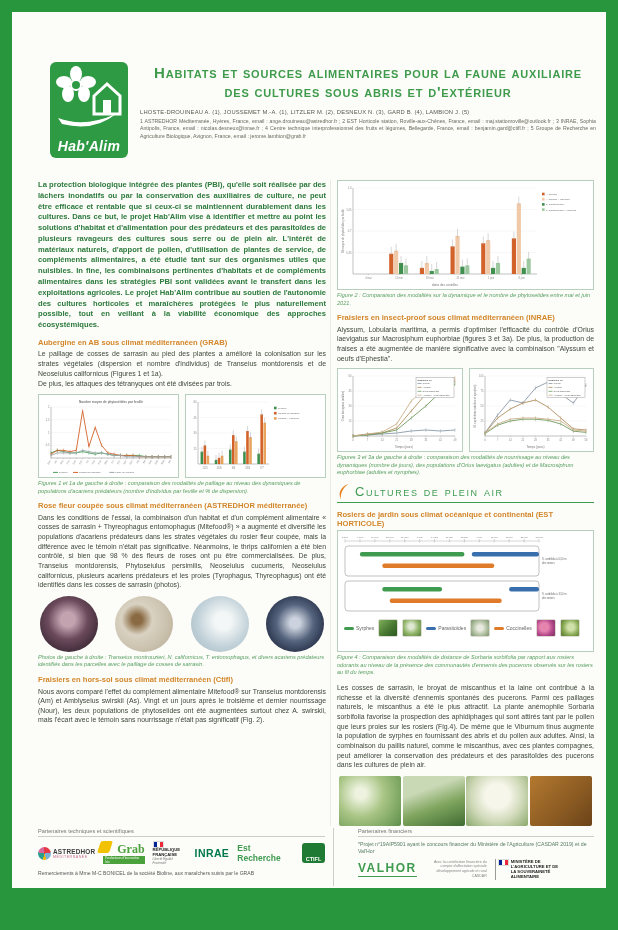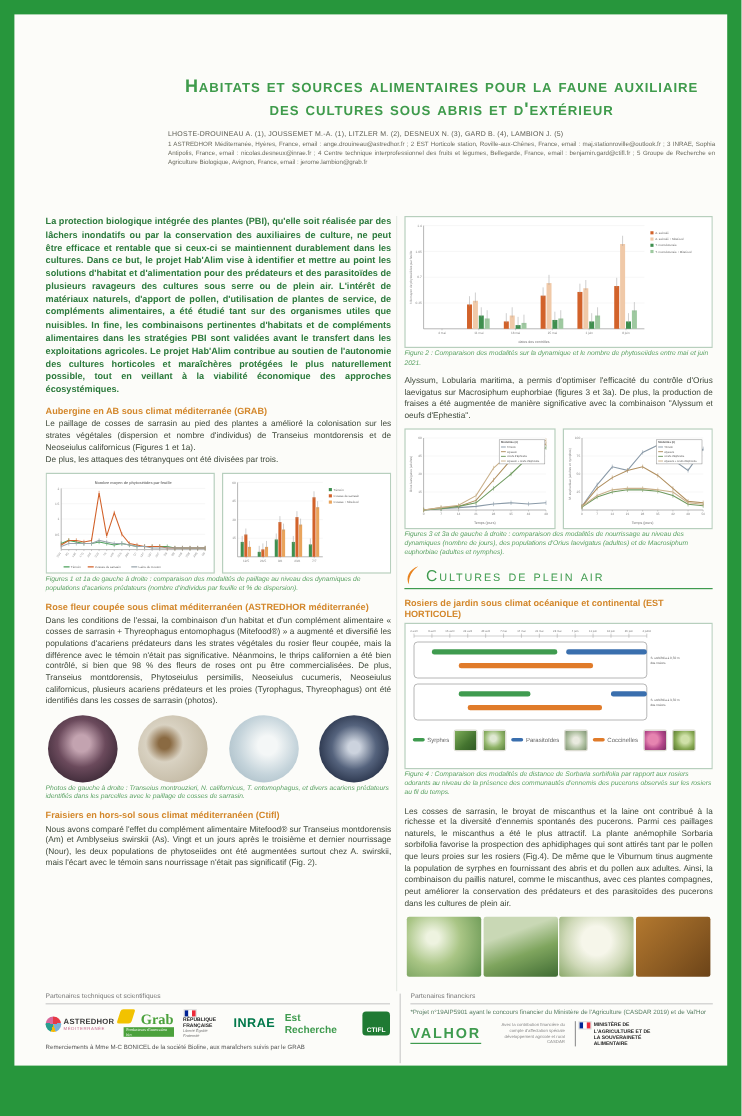--- a/index.html
+++ b/index.html
@@ -62,21 +62,21 @@
   .plant{width:62px;height:50px;border-radius:2px;}
   .pl1{background:radial-gradient(circle at 35% 35%,#eef3e0 0 10%,#a9c585 45%,#5d8f4a 100%);}
   .pl2{background:linear-gradient(160deg,#c9d8b5 0 30%,#7fa55e 60%,#3f6b33);}
   .pl3{background:radial-gradient(circle at 50% 40%,#f6f6ea 0 28%,#cfd9b8 60%,#8aa86a);}
   .pl4{background:linear-gradient(135deg,#b4792f,#8a5a22 60%,#6b4318);}
 
   
   footer{position:absolute;left:26px;right:12px;bottom:2px;height:58px;display:flex;}
   .f-label{font-size:5.6px;color:#777;border-bottom:1px solid #ccc;padding-bottom:2px;margin-bottom:4px;}
   .f-left{width:295px;padding-right:8px;}
-  .f-right{flex:1;border-left:1px solid #ccc;padding-left:8px;}
+  .f-right{flex:1;border-left:1px solid #ccc;padding-left:24px;}
   .logo-row{display:flex;align-items:center;gap:8px;}
   .thanks{font-size:5.1px;color:#555;margin-top:5px;}
   .f-note{font-size:5.2px;color:#567d62;line-height:1.4;margin-bottom:3px;}
   .pinwheel{width:13px;height:13px;border-radius:50%;display:inline-block;
             background:conic-gradient(#e63946 0 22%,#7bb0d6 22% 45%,#f2b705 45% 55%,#2a9d8f 55% 78%,#d6679a 78%);}
   .lg-astredhor{display:flex;align-items:center;gap:2px;}
   .ast-txt b{display:block;font-size:6.4px;color:#3a3a3a;letter-spacing:.2px;}
   .ast-txt i{display:block;font-size:3.6px;color:#c76b8d;font-style:normal;letter-spacing:.5px;}
   .lg-grab{position:relative;display:flex;flex-direction:column;align-items:flex-end;font-family:Liberation Serif, serif;}
   .grab-leaf{position:absolute;left:-4px;top:-2px;width:12px;height:12px;background:#f2c200;transform:skew(-18deg,0deg);border-radius:2px;}
@@ -96,31 +96,47 @@
   .casdar{font-size:3.6px;color:#888;text-align:right;width:62px;line-height:1.3;}
   .lg-min{display:flex;align-items:flex-start;gap:2px;border-left:1px solid #999;padding-left:2px;}
   .min-txt{font-size:4.2px;font-weight:bold;color:#222;width:52px;line-height:1.25;text-transform:uppercase;}
 </style>
 </head>
 <body>
 
 <div id="poster">
   <div class="sheet">
 
+    <div class="logo">
+      <svg width="70" height="66" viewBox="0 0 70 66">
+        <g fill="#ffffff">
+          <ellipse cx="22" cy="8" rx="6" ry="8"></ellipse>
+          <ellipse cx="10" cy="16" rx="8" ry="6"></ellipse>
+          <ellipse cx="34" cy="16" rx="8" ry="6"></ellipse>
+          <ellipse cx="14" cy="28" rx="6" ry="8"></ellipse>
+          <ellipse cx="30" cy="28" rx="6" ry="8"></ellipse>
+          <circle cx="22" cy="19" r="5" fill="#2e9a44" stroke="#fff" stroke-width="2"></circle>
+          <path d="M40 30 L53 18 L66 30 L66 48 L40 48 Z" fill="none" stroke="#fff" stroke-width="3"></path>
+          <rect x="49" y="34" width="8" height="14" fill="#fff"></rect>
+          <path d="M4 52 Q30 62 62 48 Q40 66 8 58 Z"></path>
+        </g>
+      </svg>
+      <div class="logo-text">Hab'Alim</div>
+    </div>
     <div class="titleblock">
       <h1>Habitats et sources alimentaires pour la faune auxiliaire des cultures sous abris et d'extérieur</h1>
       <div class="authors">LHOSTE-DROUINEAU A. (1), JOUSSEMET M.-A. (1), LITZLER M. (2), DESNEUX N. (3), GARD B. (4), LAMBION J. (5)</div>
       <div class="affil">1 ASTREDHOR Méditerranée, Hyères, France, email : ange.drouineau@astredhor.fr ; 2 EST Horticole station, Roville-aux-Chênes, France, email : maj.stationroville@outlook.fr ; 3 INRAE, Sophia Antipolis, France, email : nicolas.desneux@inrae.fr ; 4 Centre technique interprofessionnel des fruits et légumes, Bellegarde, France, email : benjamin.gard@ctifl.fr ; 5 Groupe de Recherche en Agriculture Biologique, Avignon, France, email : jerome.lambion@grab.fr</div>
     </div>
 
     <div class="col col-left">
       <p class="intro">La protection biologique intégrée des plantes (PBI), qu'elle soit réalisée par des lâchers inondatifs ou par la conservation des auxiliaires de culture, ne peut être efficace et rentable que si ceux-ci se maintiennent durablement dans les cultures. Dans ce but, le projet Hab'Alim vise à identifier et mettre au point les solutions d'habitat et d'alimentation pour des prédateurs et des parasitoïdes de plusieurs ravageurs des cultures sous serre ou de plein air. L'intérêt de matériaux naturels, d'apport de pollen, d'utilisation de plantes de service, de compléments alimentaires, a été étudié tant sur des organismes utiles que nuisibles. In fine, les combinaisons pertinentes d'habitats et de compléments alimentaires dans les stratégies PBI sont validées avant le transfert dans les exploitations agricoles. Le projet Hab'Alim contribue au soutien de l'autonomie des cultures horticoles et maraîchères protégées le plus naturellement possible, tout en veillant à la viabilité économique des approches écosystémiques.</p>
 
 
-      <h3>Aubergine en AB sous climat méditerranée (GRAB)</h3>
+      <h3>Aubergine en AB sous climat méditerranéen (GRAB)</h3>
       <p class="body-txt" style="margin-bottom:1px;">Le paillage de cosses de sarrasin au pied des plantes a amélioré la colonisation sur les strates végétales (dispersion et nombre d'individus) de Transeius montdorensis et de Neoseiulus californicus (Figures 1 et 1a).</p>
       <p class="body-txt">De plus, les attaques des tétranyques ont été divisées par trois.</p>
 
       <div class="fig-row">
         <div class="figbox">
             <div class="chart"><svg viewBox="0 0 135 78" width="135" height="78">
                 <line x1="10" y1="48.25" x2="130" y2="48.25" stroke="#ececec" stroke-width="0.4"></line>
                 <text x="8.5" y="49.25" text-anchor="end" font-size="2.7" fill="#888">0.5</text>
                 <line x1="10" y1="35.5" x2="130" y2="35.5" stroke="#ececec" stroke-width="0.4"></line>
                 <text x="8.5" y="36.5" text-anchor="end" font-size="2.7" fill="#888">1</text>
@@ -389,20 +405,21 @@
               <rect x="202" y="14.899999999999999" width="2.6" height="2.6" fill="#f0c9a8"></rect>
               <text x="206" y="17.2" font-size="2.5" fill="#666">A. swirskii + Mitefood</text>
               <rect x="202" y="20.099999999999998" width="2.6" height="2.6" fill="#3f8f4f"></rect>
               <text x="206" y="22.4" font-size="2.5" fill="#666">T. montdorensis</text>
               <rect x="202" y="25.299999999999997" width="2.6" height="2.6" fill="#9ec9a0"></rect>
               <text x="206" y="27.599999999999998" font-size="2.5" fill="#666">T. montdorensis + Mitefood</text>
             </svg></div>
         </div>
       <div class="caption">Figure 2 : Comparaison des modalités sur la dynamique et le nombre de phytoseiides entre mai et juin 2021.</div>
 
+      <h3>Fraisiers en insect-proof sous climat méditerranéen (INRAE)</h3>
       <p class="body-txt">Alyssum, Lobularia maritima, a permis d'optimiser l'efficacité du contrôle d'Orius laevigatus sur Macrosiphum euphorbiae (figures 3 et 3a). De plus, la production de fraises a été augmentée de manière significative avec la combinaison "Alyssum et oeufs d'Ephestia".</p>
 
       <div class="fig-row">
         <div class="figbox">
             <div class="chart"><svg viewBox="0 0 120 78" width="120" height="78">
                 <line x1="13" y1="50" x2="115" y2="50" stroke="#ececec" stroke-width="0.4"></line>
                 <text x="11.5" y="51" text-anchor="end" font-size="2.7" fill="#888">15</text>
                 <line x1="13" y1="35" x2="115" y2="35" stroke="#ececec" stroke-width="0.4"></line>
                 <text x="11.5" y="36" text-anchor="end" font-size="2.7" fill="#888">30</text>
                 <line x1="13" y1="20" x2="115" y2="20" stroke="#ececec" stroke-width="0.4"></line>

